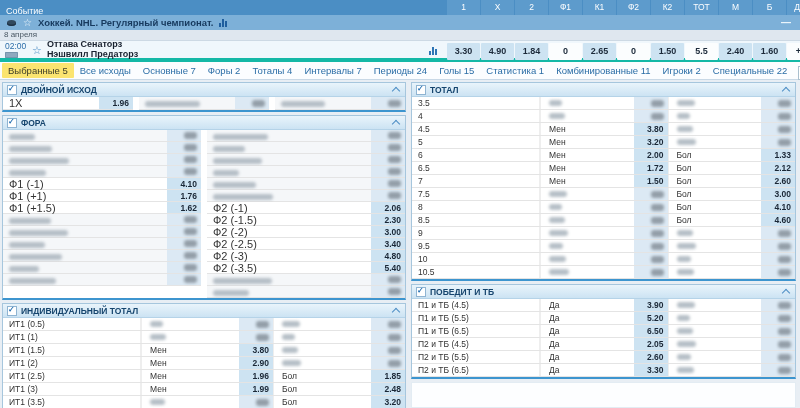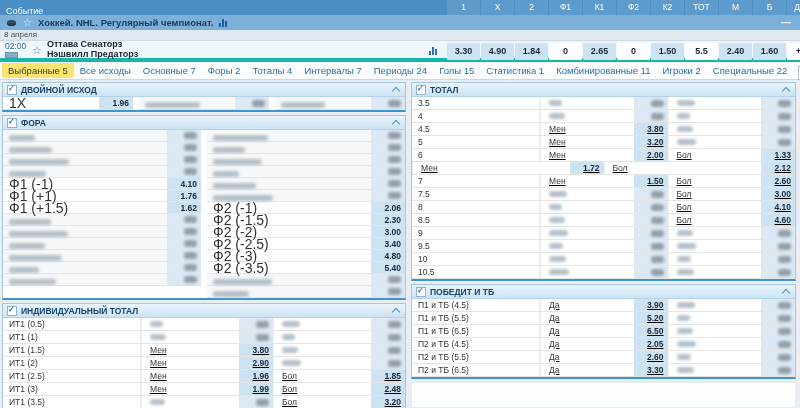--- a/index.html
+++ b/index.html
@@ -56,29 +56,29 @@
   .cb{flex:none;width:8px;height:8px;background:#fff;border:1px solid #8fb4d2;margin-right:4px;position:relative;}
   .cb::after{content:"\2713";position:absolute;top:-2px;left:0;font-size:8px;font-weight:bold;color:#1f6cb0;}
   .ptitle{flex:1;font-size:8.5px;font-weight:bold;color:#15446d;white-space:nowrap;}
   .chev{flex:none;width:5px;height:5px;border-left:1.5px solid #4d8ec5;border-top:1.5px solid #4d8ec5;transform:rotate(45deg);margin:2px 2px 0 0;}
 
   .pbody.pairs{display:flex;gap:6px;}
   .paircol{flex:1;min-width:0;}
   .mrow{display:flex;align-items:center;height:13px;border-bottom:1px solid #e4e4e4;background:#fff;box-sizing:border-box;}
   .dense .mrow{height:12px;}
   .mrow.blur-row{background:#f5f7f9;}
-  .mlabel{flex:1;min-width:0;padding-left:6px;font-size:14px;color:#333;white-space:nowrap;overflow:hidden;}
+  .mlabel{flex:1;min-width:0;padding-left:6px;font-size:11px;color:#333;white-space:nowrap;overflow:hidden;}
   .vcell{flex:none;width:34px;height:100%;background:#cde3f2;display:flex;align-items:center;justify-content:flex-end;padding-right:4px;box-sizing:border-box;font-size:8.5px;font-weight:bold;color:#1a2736;}
   .vcell.vblur{background:#dce9f4;}
   .blob{display:inline-block;height:6px;border-radius:3px;background:#b6bfc7;filter:blur(1.5px);}
   .blob.dark{background:#939ea8;height:7px;}
 
   .lvrow .lvlabel{flex:none;width:138px;padding-left:6px;font-size:8.5px;color:#333;border-right:1px solid #eeeeee;height:100%;display:flex;align-items:center;box-sizing:border-box;}
   .col.right .lvrow .lvlabel{width:128px;}
-  .group{flex:1;min-width:0;display:flex;align-items:center;justify-content:space-between;padding-left:8px;border-left:1px solid #eeeeee;height:100%;box-sizing:border-box;text-decoration:underline;}
+  .group{flex:1;min-width:0;display:flex;align-items:center;justify-content:space-between;padding-left:8px;border-left:1px solid #eeeeee;height:100%;box-sizing:border-box;}
   .sub{font-size:8.5px;color:#333;white-space:nowrap;}
 
   .filler{height:24px;background:#fdfeff;border:1px solid #e3ecf3;}
 </style>
 </head>
 <body>
 
 <div class="app">
 
   <div class="topbar">
@@ -530,20 +530,21 @@
               <span class="group">
                 <span class="sub">Мен</span>
                 <span class="vcell">2.00</span>
               </span>
               <span class="group">
                 <span class="sub">Бол</span>
                 <span class="vcell">1.33</span>
               </span>
             </div>
             <div class="mrow lvrow">
+              <span class="lvlabel">6.5</span>
               <span class="group">
                 <span class="sub">Мен</span>
                 <span class="vcell">1.72</span>
               </span>
               <span class="group">
                 <span class="sub">Бол</span>
                 <span class="vcell">2.12</span>
               </span>
             </div>
             <div class="mrow lvrow">

